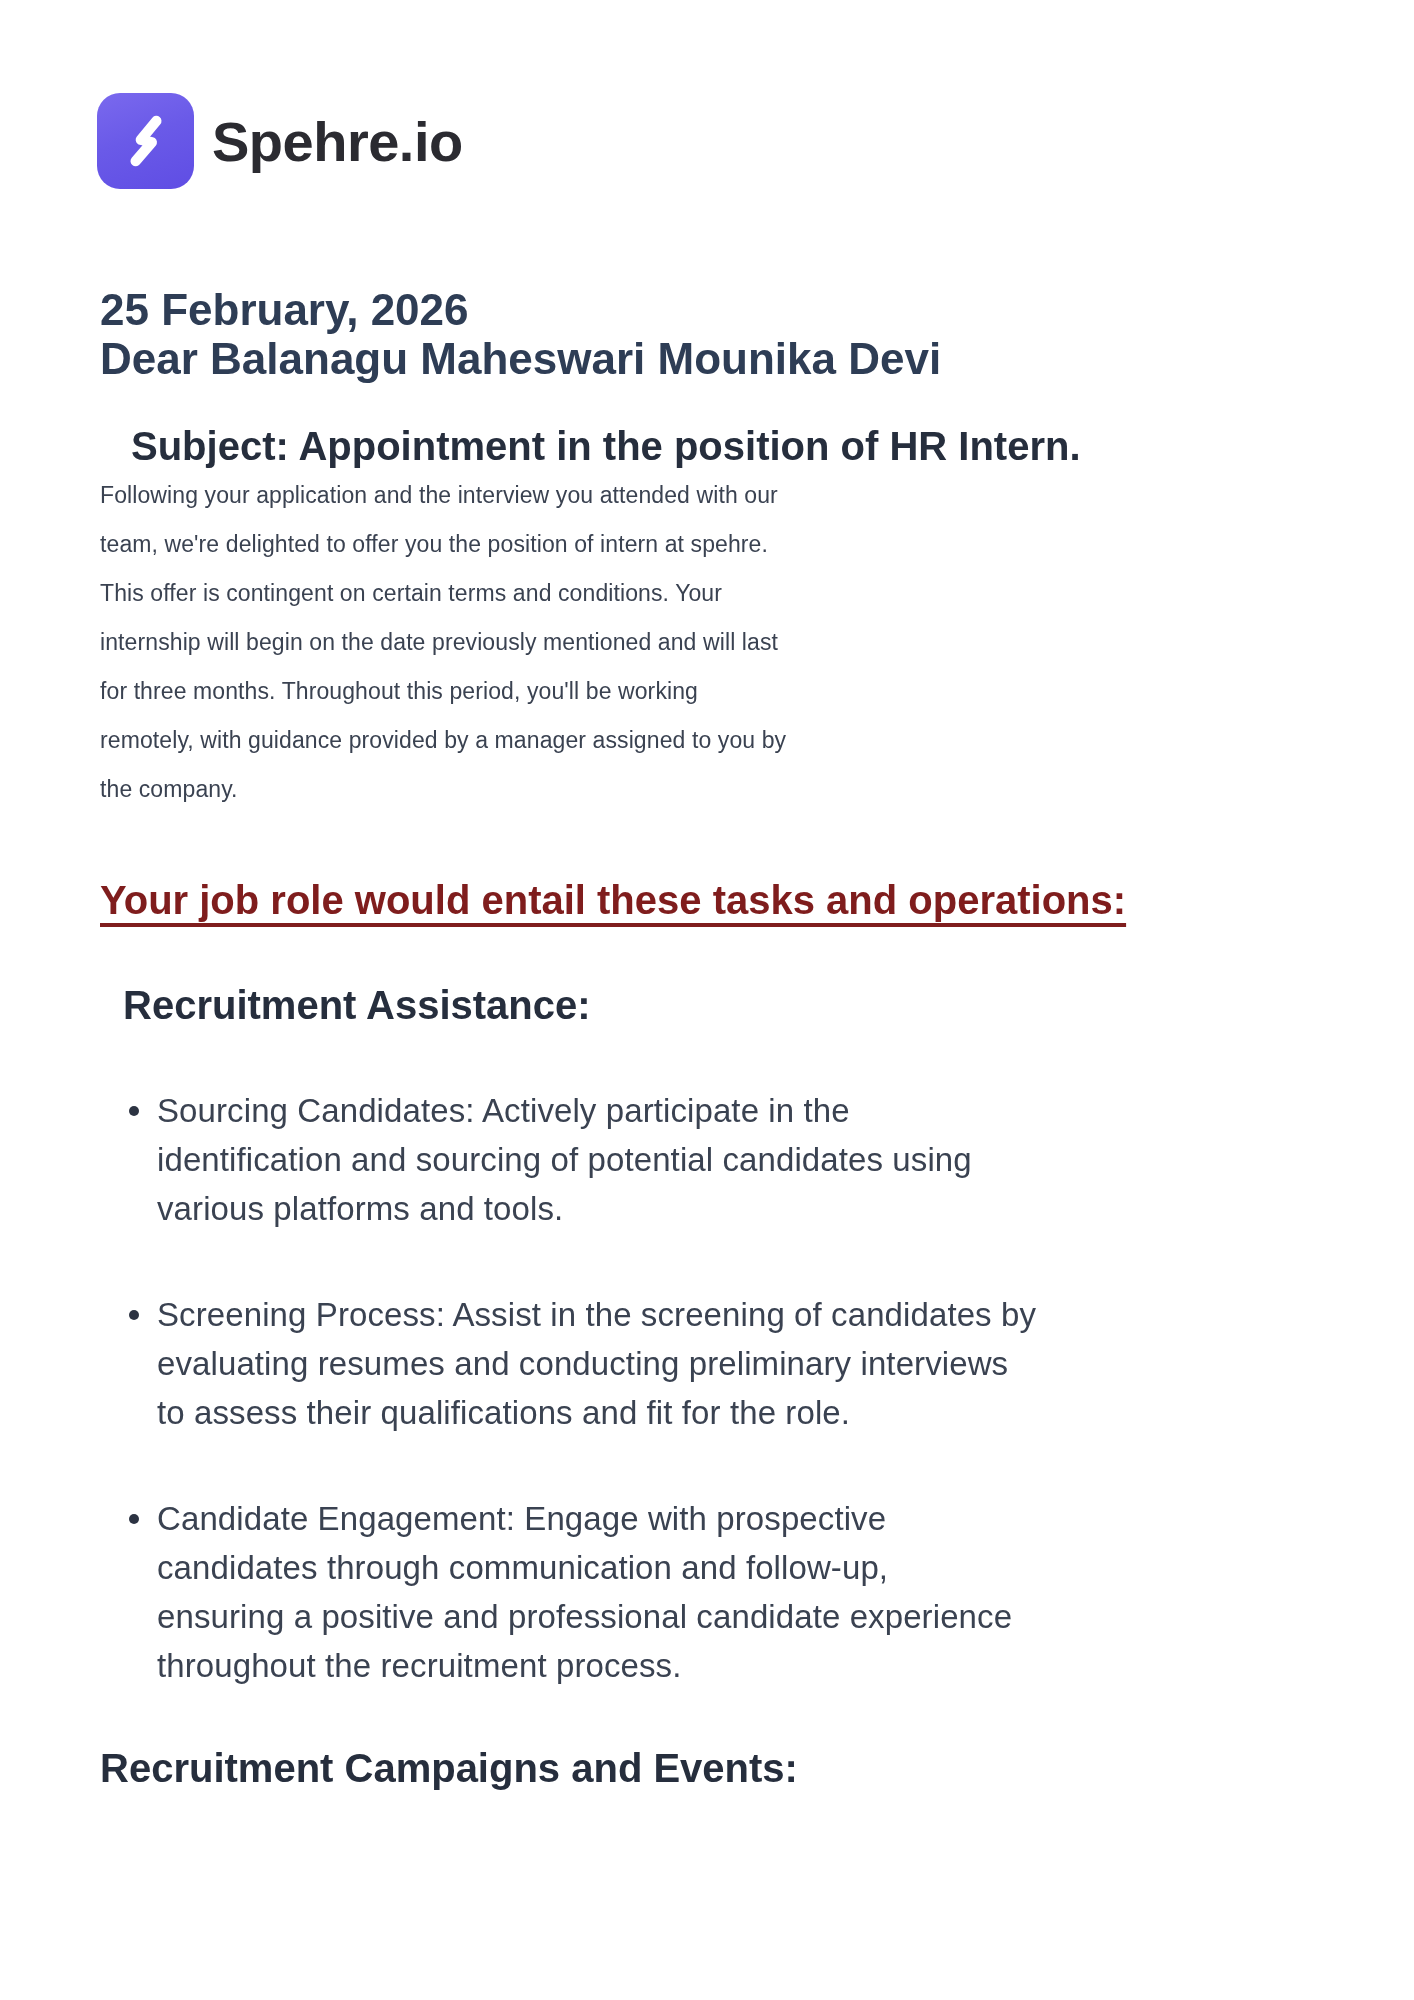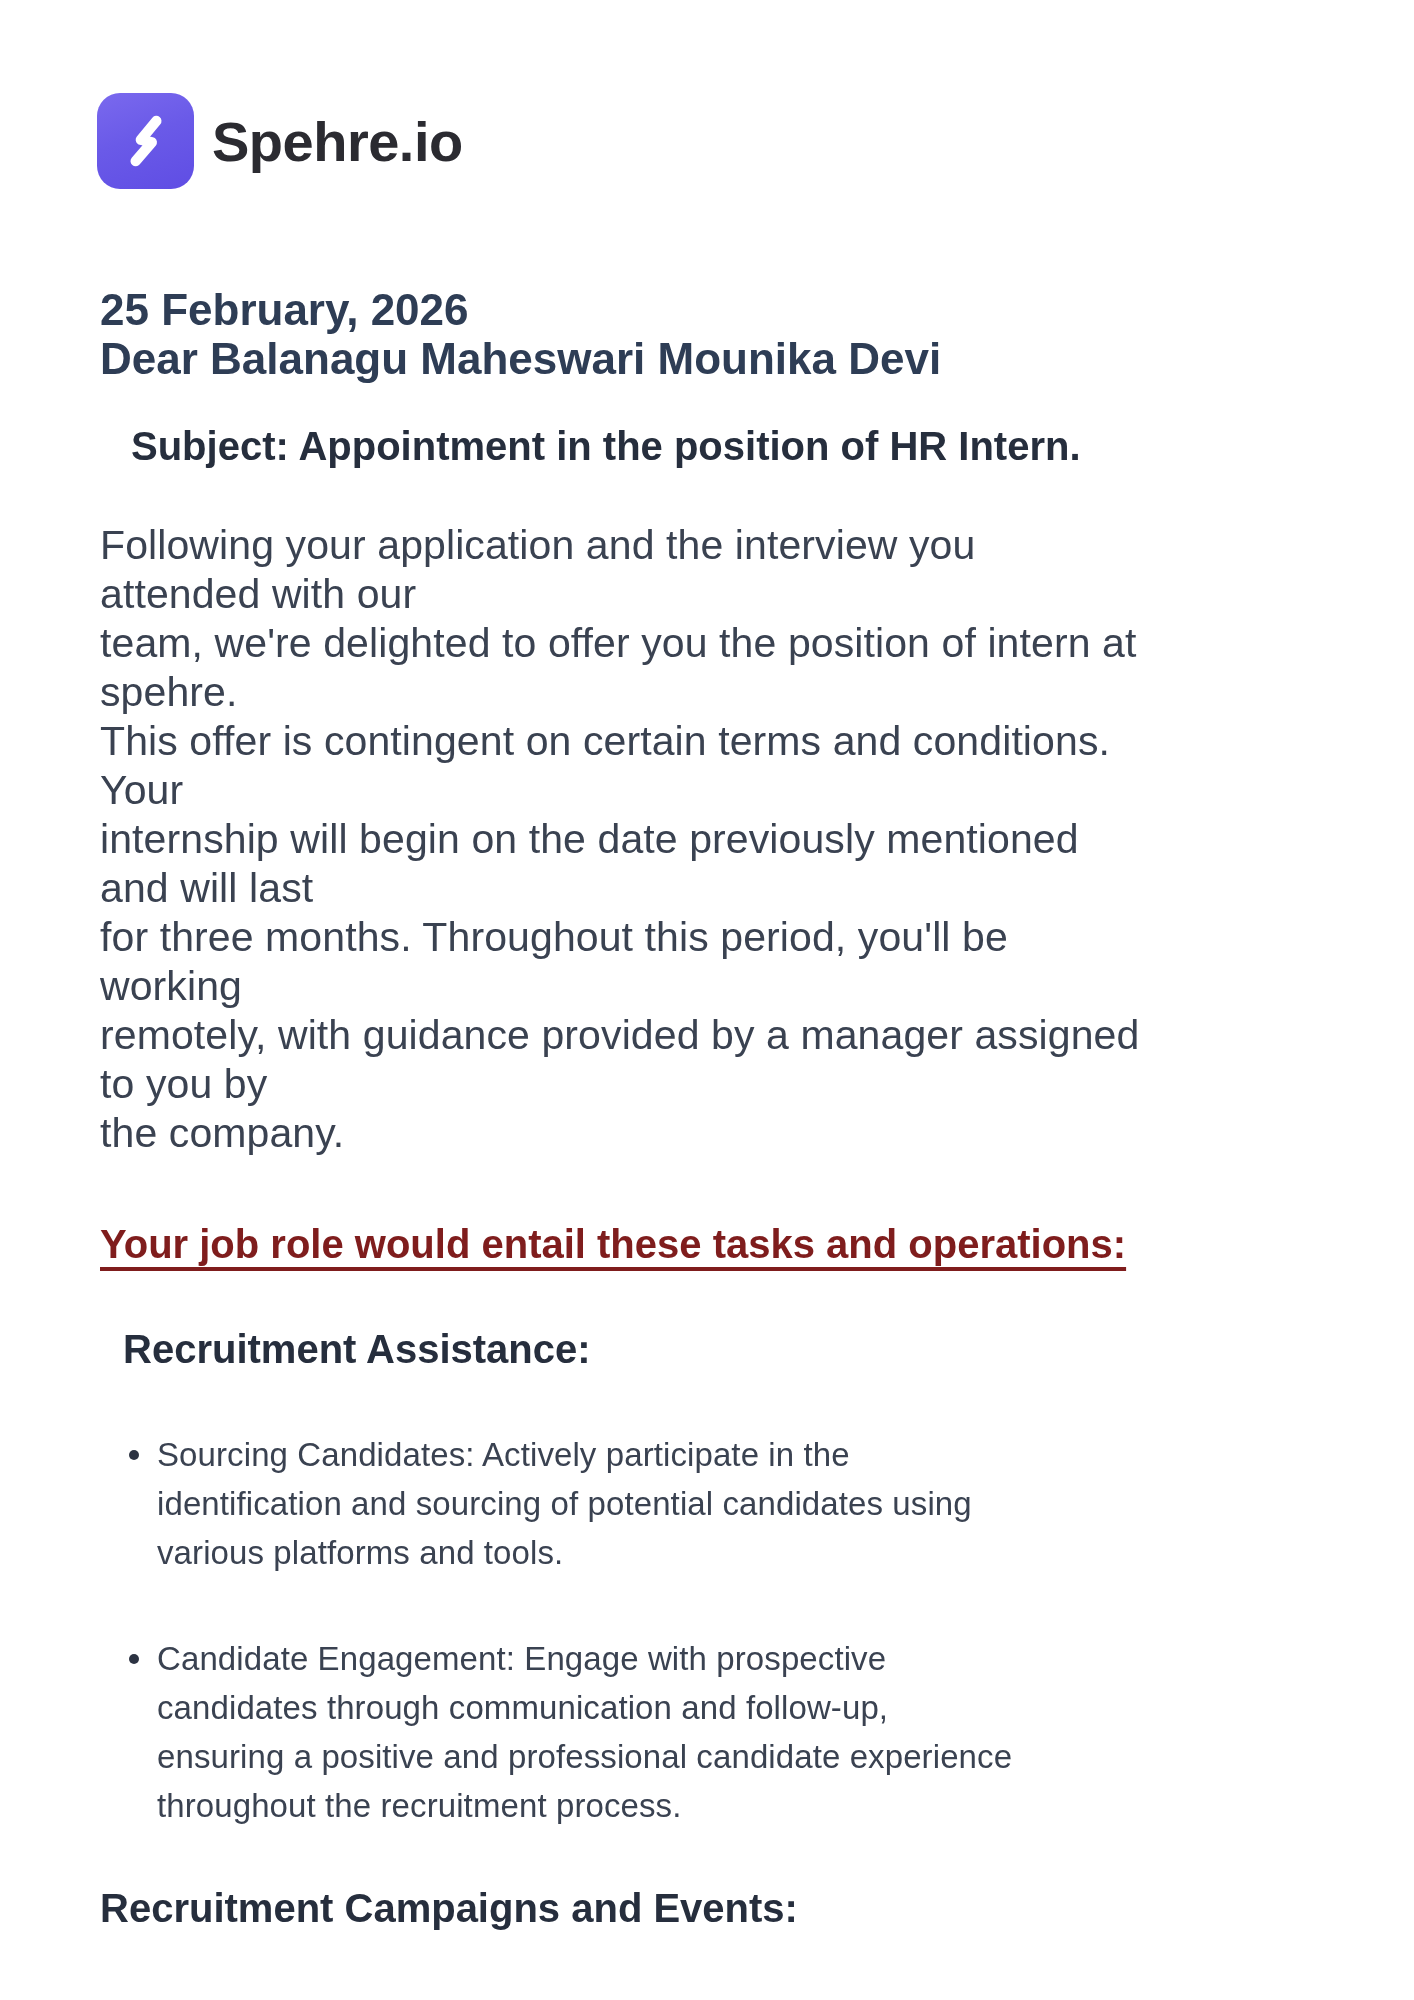--- a/index.html
+++ b/index.html
@@ -58,22 +58,21 @@
   }
   .subject {
     margin-top: 39px;
     font-size: 40px;
     font-weight: 700;
     line-height: 49px;
     color: #262e3d;
     margin-left: 31px;
   }
   .para {
-    margin-top: 50px;
-    font-size: 41px;
+    font-size: 23px;
     font-weight: 400;
     line-height: 49px;
     color: #3a4251;
     white-space: pre-line;
     letter-spacing: 0.1px;
   }
   .heading-underlined {
     margin-top: 62px;
     font-size: 40px;
     font-weight: 700;
@@ -157,20 +156,23 @@
 the company.</div>
 
     <div class="heading-underlined">Your job role would entail these tasks and operations:</div>
 
     <div class="subheading">Recruitment Assistance:</div>
 
     <ul class="task-list">
       <li>Sourcing Candidates: Actively participate in the
 identification and sourcing of potential candidates using
 various platforms and tools.</li>
+      <li>Screening Process: Assist in the screening of candidates by
+evaluating resumes and conducting preliminary interviews
+to assess their qualifications and fit for the role.</li>
       <li>Candidate Engagement: Engage with prospective
 candidates through communication and follow-up,
 ensuring a positive and professional candidate experience
 throughout the recruitment process.</li>
     </ul>
 
     <div class="campaigns-heading">Recruitment Campaigns and Events:</div>
 
   </div>
 </div>

